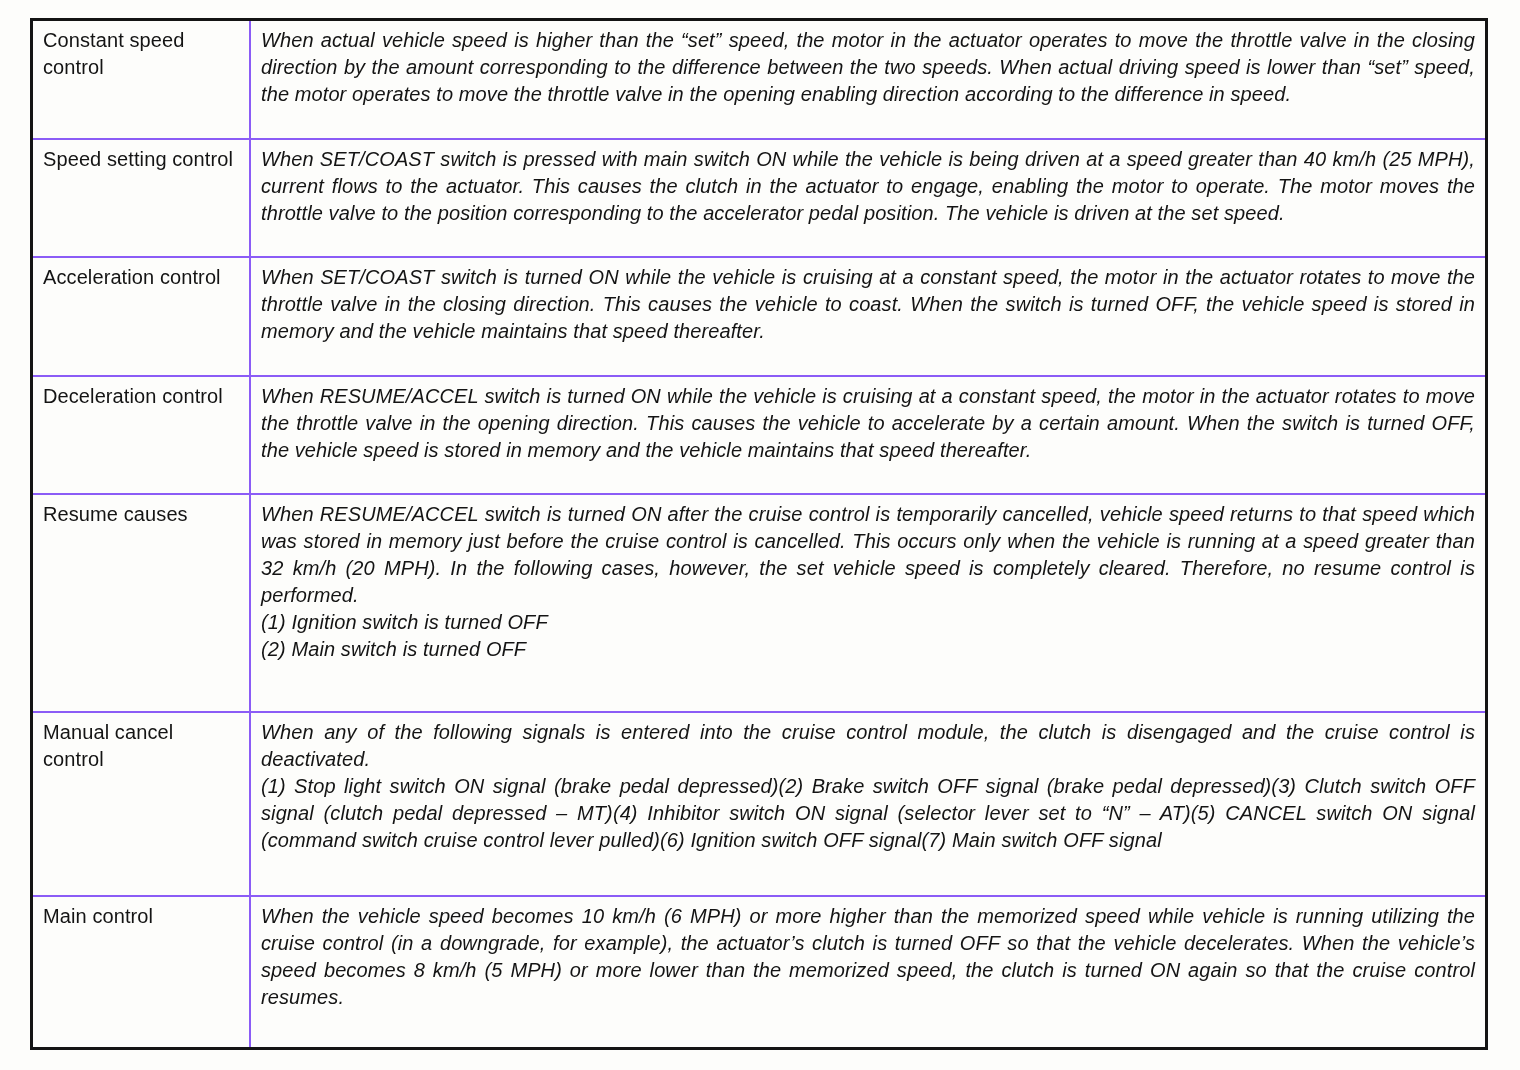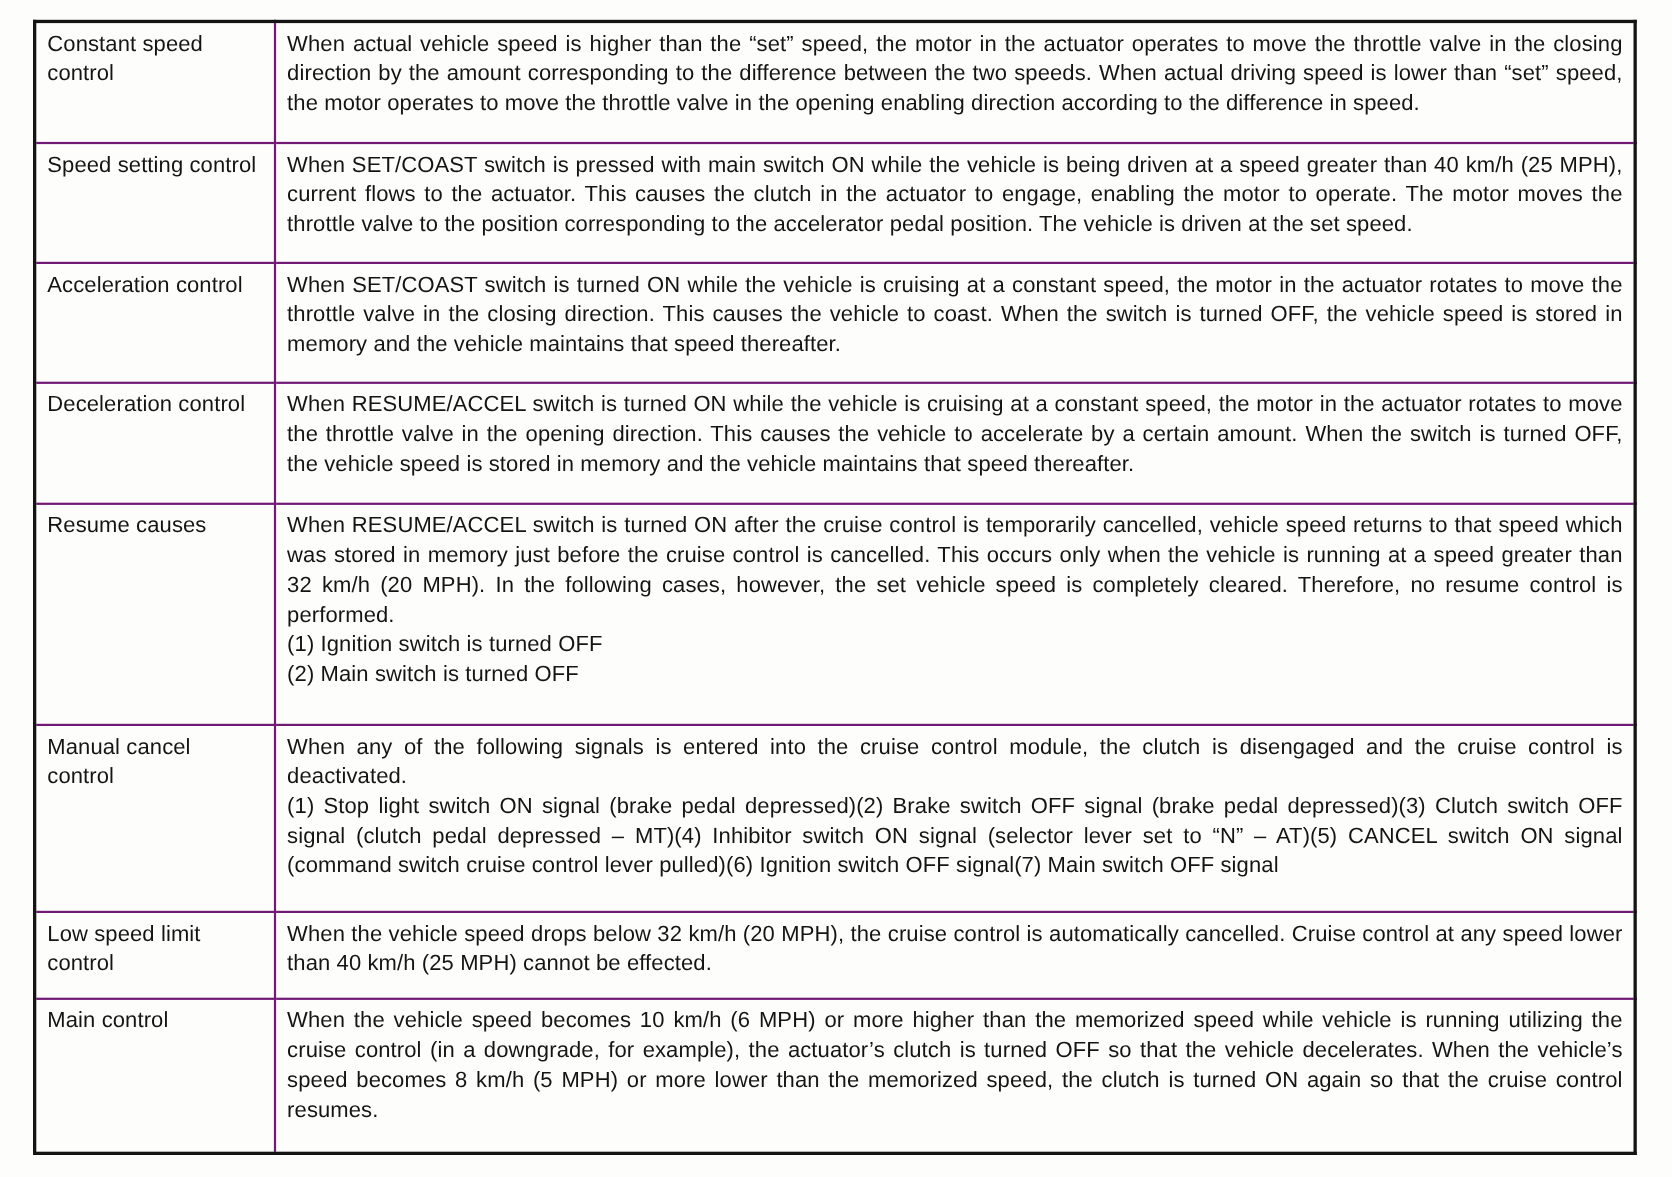--- a/index.html
+++ b/index.html
@@ -19,33 +19,34 @@
   }
   table.control-table {
     width: 100%;
     height: 100%;
     border-collapse: collapse;
     border: 3px solid #141414;
     table-layout: fixed;
     background: #fdfdfb;
   }
   table.control-table td {
-    border: 2px solid #701a75;
+    border: 2px solid #8b5cf6;
     vertical-align: top;
     padding: 6px 10px 8px 10px;
     font-size: 20px;
     line-height: 27px;
     letter-spacing: 0.1px;
   }
   td.cell-label {
     width: 196px;
   }
   td.cell-desc {
     white-space: pre-line;
     text-align: justify;
+    font-style: italic;
   }
 </style>
 </head>
 <body>
 
 <div class="page">
   <table class="control-table">
     <tbody>
       <tr>
         <td class="cell-label">Constant speed control</td>
@@ -68,22 +69,18 @@
         <td class="cell-desc">When RESUME/ACCEL switch is turned ON after the cruise control is temporarily cancelled, vehicle speed returns to that speed which was stored in memory just before the cruise control is cancelled. This occurs only when the vehicle is running at a speed greater than 32 km/h (20 MPH). In the following cases, however, the set vehicle speed is completely cleared. Therefore, no resume control is performed.
 (1) Ignition switch is turned OFF
 (2) Main switch is turned OFF</td>
       </tr>
       <tr>
         <td class="cell-label">Manual cancel control</td>
         <td class="cell-desc">When any of the following signals is entered into the cruise control module, the clutch is disengaged and the cruise control is deactivated.
 (1) Stop light switch ON signal (brake pedal depressed)(2) Brake switch OFF signal (brake pedal depressed)(3) Clutch switch OFF signal (clutch pedal depressed – MT)(4) Inhibitor switch ON signal (selector lever set to “N” – AT)(5) CANCEL switch ON signal (command switch cruise control lever pulled)(6) Ignition switch OFF signal(7) Main switch OFF signal</td>
       </tr>
       <tr>
-        <td class="cell-label">Low speed limit control</td>
-        <td class="cell-desc">When the vehicle speed drops below 32 km/h (20 MPH), the cruise control is automatically cancelled. Cruise control at any speed lower than 40 km/h (25 MPH) cannot be effected.</td>
-      </tr>
-      <tr>
         <td class="cell-label">Main control</td>
         <td class="cell-desc">When the vehicle speed becomes 10 km/h (6 MPH) or more higher than the memorized speed while vehicle is running utilizing the cruise control (in a downgrade, for example), the actuator’s clutch is turned OFF so that the vehicle decelerates. When the vehicle’s speed becomes 8 km/h (5 MPH) or more lower than the memorized speed, the clutch is turned ON again so that the cruise control resumes.</td>
       </tr>
     </tbody>
   </table>
 </div>
 
 </body></html>

